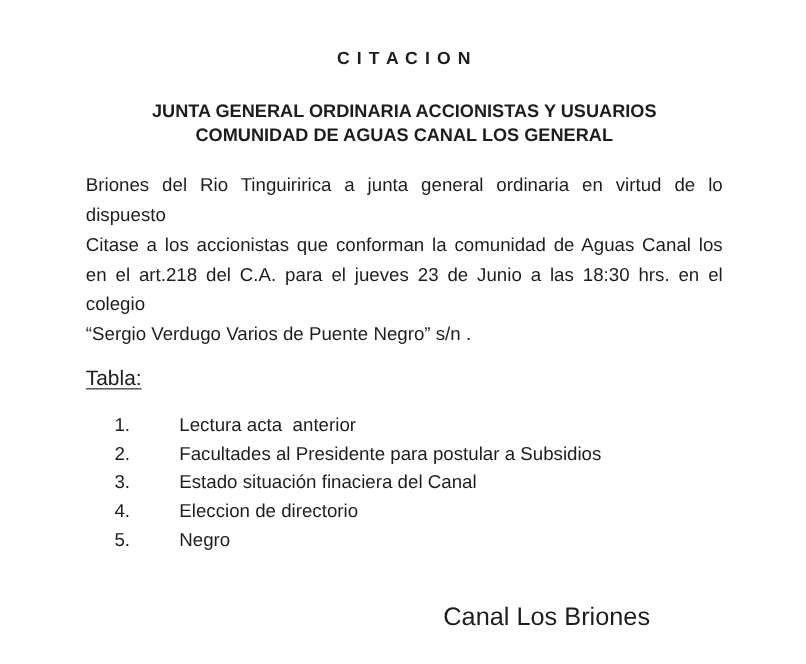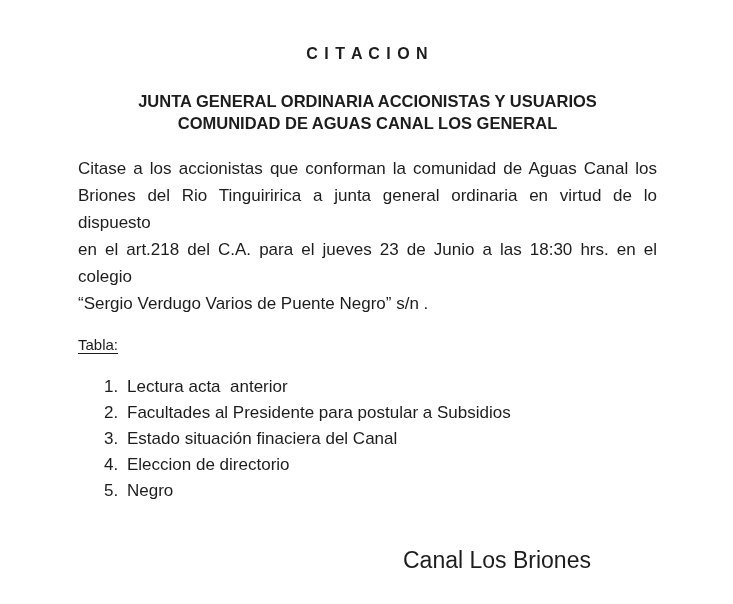--- a/index.html
+++ b/index.html
@@ -46,41 +46,42 @@
     text-align: justify;
     text-align-last: justify;
   }
   .body-line.last-line {
     text-align: left;
     text-align-last: left;
     white-space: pre-wrap;
   }
   .agenda-label {
     margin-top: 18px;
-    font-size: 15px;
+    font-size: 19px;
     line-height: 20px;
     text-decoration: underline;
     text-underline-offset: 3px;
   }
   .agenda-list {
     margin-top: 19px;
   }
   .agenda-row {
     display: flex;
     font-size: 17px;
     line-height: 26px;
   }
   .agenda-num {
     width: 23px;
     margin-left: 26px;
     text-align: left;
     flex: none;
   }
   .agenda-text {
     white-space: pre-wrap;
+    margin-left: 36px;
   }
   .signature-line {
     margin-top: 45px;
     font-size: 23px;
     line-height: 22px;
     padding-left: 325px;
   }
 </style>
 </head>
 <body>
@@ -88,22 +89,22 @@
 <div class="page">
 
   <h1 class="doc-title">C I T A C I O N</h1>
 
   <div class="doc-heading">
     <div class="heading-line">JUNTA GENERAL ORDINARIA ACCIONISTAS Y USUARIOS</div>
     <div class="heading-line">COMUNIDAD DE AGUAS CANAL LOS GENERAL</div>
   </div>
 
   <div class="body-paragraph">
+    <div class="body-line">Briones del Rio Tinguiririca a junta general ordinaria en virtud de lo dispuesto</div>
     <div class="body-line">Citase a los accionistas que conforman la comunidad de Aguas Canal los</div>
-    <div class="body-line">Briones del Rio Tinguiririca a junta general ordinaria en virtud de lo dispuesto</div>
     <div class="body-line">en el art.218 del C.A. para el jueves 23 de Junio a las 18:30 hrs. en el colegio</div>
     <div class="body-line last-line">“Sergio Verdugo Varios de Puente Negro” s/n .</div>
   </div>
 
   <div class="agenda-label">Tabla:</div>
 
   <div class="agenda-list">
     <div class="agenda-row">
       <span class="agenda-num">1.</span>
       <span class="agenda-text">Lectura acta  anterior</span>

